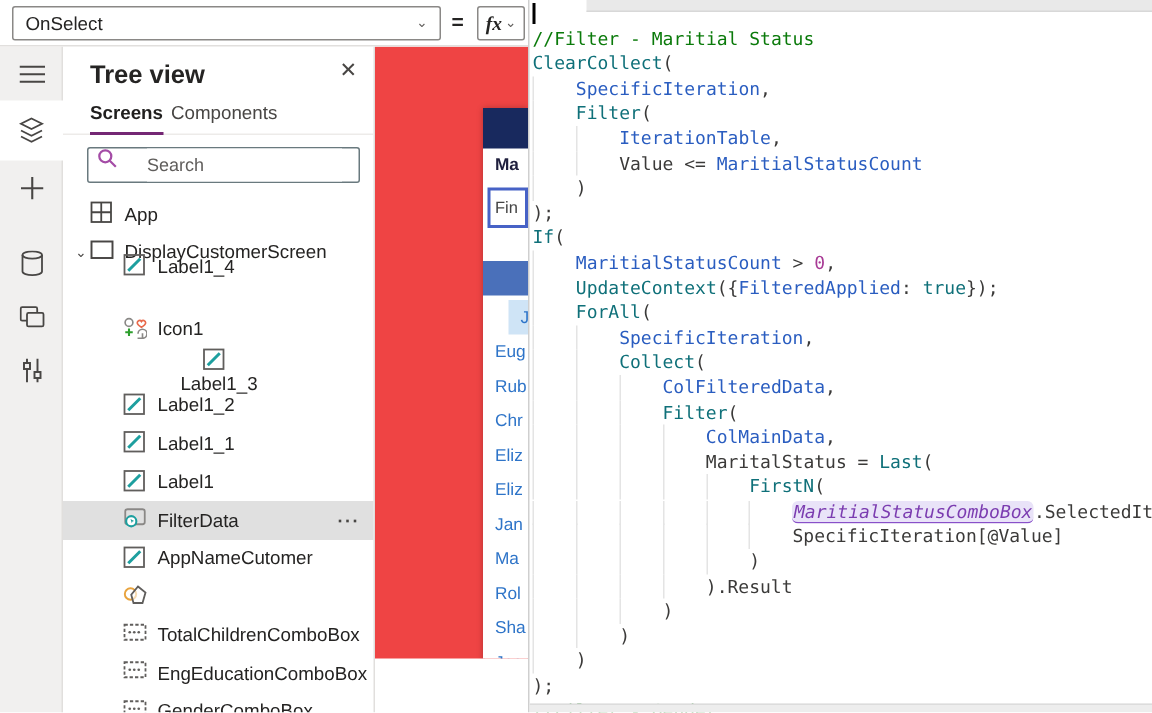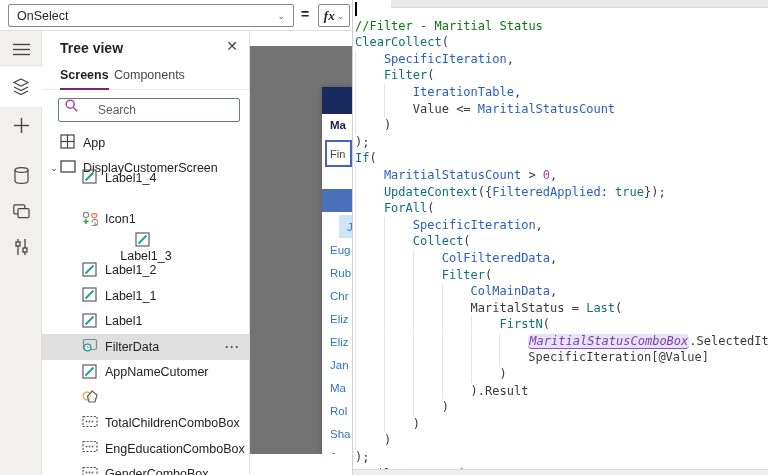--- a/index.html
+++ b/index.html
@@ -26,21 +26,21 @@
     border-right:1px solid #e1dfdd; }
   .rail-btn { position:relative; width:42px; height:36px; display:flex;
     align-items:center; justify-content:center; color:#484644; }
   .rail-btn.sel { background:#ffffff; height:40px; }
   .rail-btn svg { display:block; }
 
   
   #tree { left:42px; top:31px; width:208px; height:444px; background:#fff;
     border-right:1px solid #e1dfdd; overflow:hidden; }
   #tree-head { position:absolute; left:0; top:0; width:208px; height:34px; }
-  #tree-title { position:absolute; left:18px; top:9px; font-size:14px; font-weight:bold; color:#252423; }
+  #tree-title { position:absolute; left:18px; top:9px; font-size:17px; font-weight:bold; color:#252423; }
   #tree-close { position:absolute; right:12px; top:7px; font-size:14px; color:#484644; }
   #tabs { position:absolute; left:0; top:34px; width:208px; height:25px;
     border-bottom:1px solid #edebe9; }
   .tab { position:absolute; top:3px; font-size:12.5px; color:#484644; padding-bottom:6px; }
   .tab.active { font-weight:bold; color:#201f1e; border-bottom:2px solid #742774; }
   #tab-screens { left:18px; }
   #tab-components { left:72px; }
   #searchbox { position:absolute; left:16px; top:67px; width:182px; height:24px;
     border:1px solid #69797e; border-radius:2px; background:#fff;
     display:flex; padding:0 6px; gap:20px; }
@@ -51,21 +51,21 @@
     align-items:center; font-size:12.5px; color:#242322; }
   .titem.sel { background:#e0e0e0; }
   .titem .chv { width:12px; margin-left:6px; font-size:9px; color:#484644; text-align:center; }
   .titem .sp0 { width:18px; }
   .titem .sp1 { width:40px; }
   .titem .ic { width:17px; height:17px; margin-right:6px; flex:0 0 17px; }
   .titem .more { margin-left:auto; margin-right:10px; color:#484644; font-size:12px;
     letter-spacing:1px; font-weight:bold; }
 
   
-  #canvas { left:250px; top:46px; width:102px; height:408px; background:#737373; overflow:hidden; }
+  #canvas { left:250px; top:31px; width:102px; height:408px; background:#ef4444; overflow:hidden; }
   #appcard { position:absolute; left:72px; top:41px; width:30px; height:403px; background:#fff;
     box-shadow:0 0 4px rgba(0,0,0,.25); }
   #app-navy { position:absolute; left:0; top:0; width:30px; height:27px; background:#18295e; }
   #app-title { position:absolute; left:8px; top:32px; font-size:11.5px; font-weight:bold; color:#1f1f3d; }
   #app-input { position:absolute; left:3px; top:53px; width:27px; height:27px; background:#fff;
     border:2px solid #4762c6; display:flex; align-items:center; padding-left:3px;
     font-size:11px; color:#444; }
   #app-banner { position:absolute; left:0; top:102px; width:30px; height:23px; background:#4a70ba; }
   #app-names { position:absolute; left:0; top:128px; width:30px; }
   .nrow { position:absolute; left:0; width:30px; height:23px; display:flex; align-items:center;

